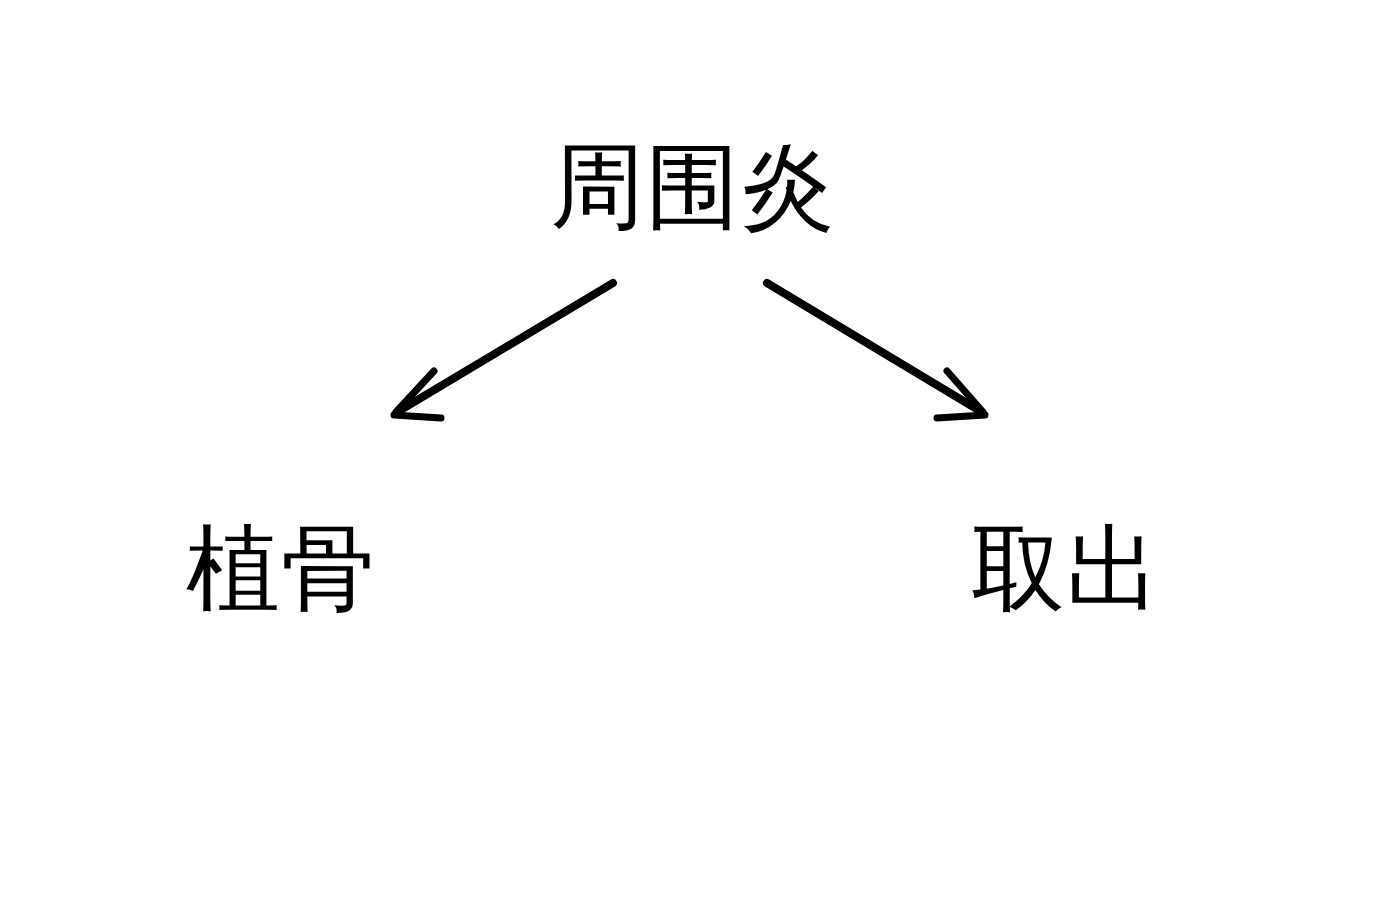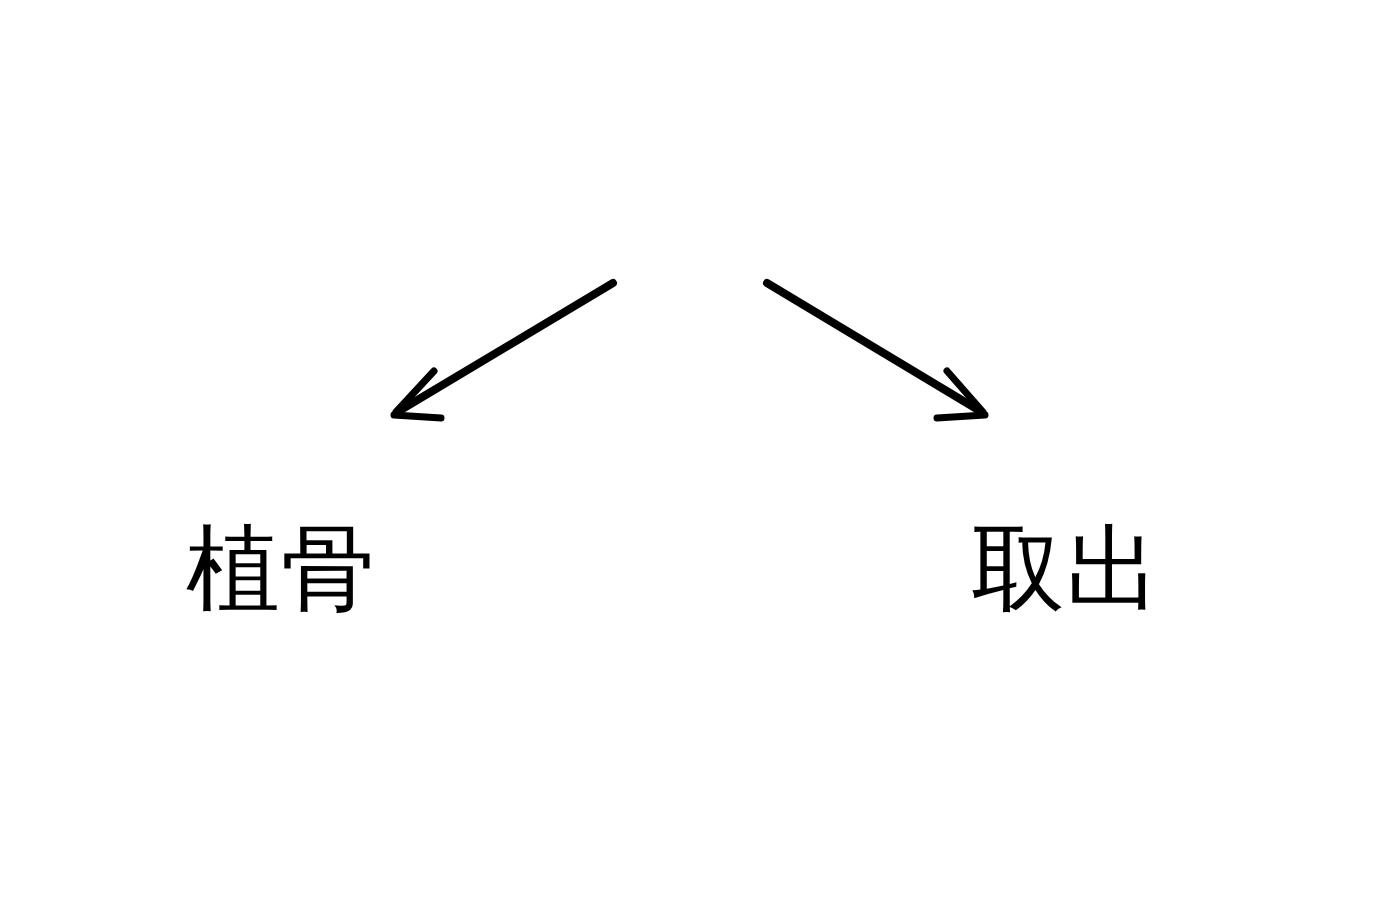--- a/index.html
+++ b/index.html
@@ -86,20 +86,23 @@
       <line x1="394" y1="415" x2="441" y2="418" stroke="#000000" stroke-width="7" stroke-linecap="round"></line>
     </g>
 
     <g>
       <line x1="767" y1="283" x2="980" y2="411" stroke="#000000" stroke-width="8" stroke-linecap="round"></line>
       <line x1="983" y1="412" x2="947" y2="371" stroke="#000000" stroke-width="7" stroke-linecap="round"></line>
       <line x1="985" y1="415" x2="937" y2="418" stroke="#000000" stroke-width="7" stroke-linecap="round"></line>
     </g>
   </svg>
 
+  <div class="node node-root">
+    <span class="node-text">周围炎</span>
+  </div>
 
   <div class="node node-leaf-left">
     <span class="node-text">植骨</span>
   </div>
 
   <div class="node node-leaf-right">
     <span class="node-text">取出</span>
   </div>
 
 </div>

